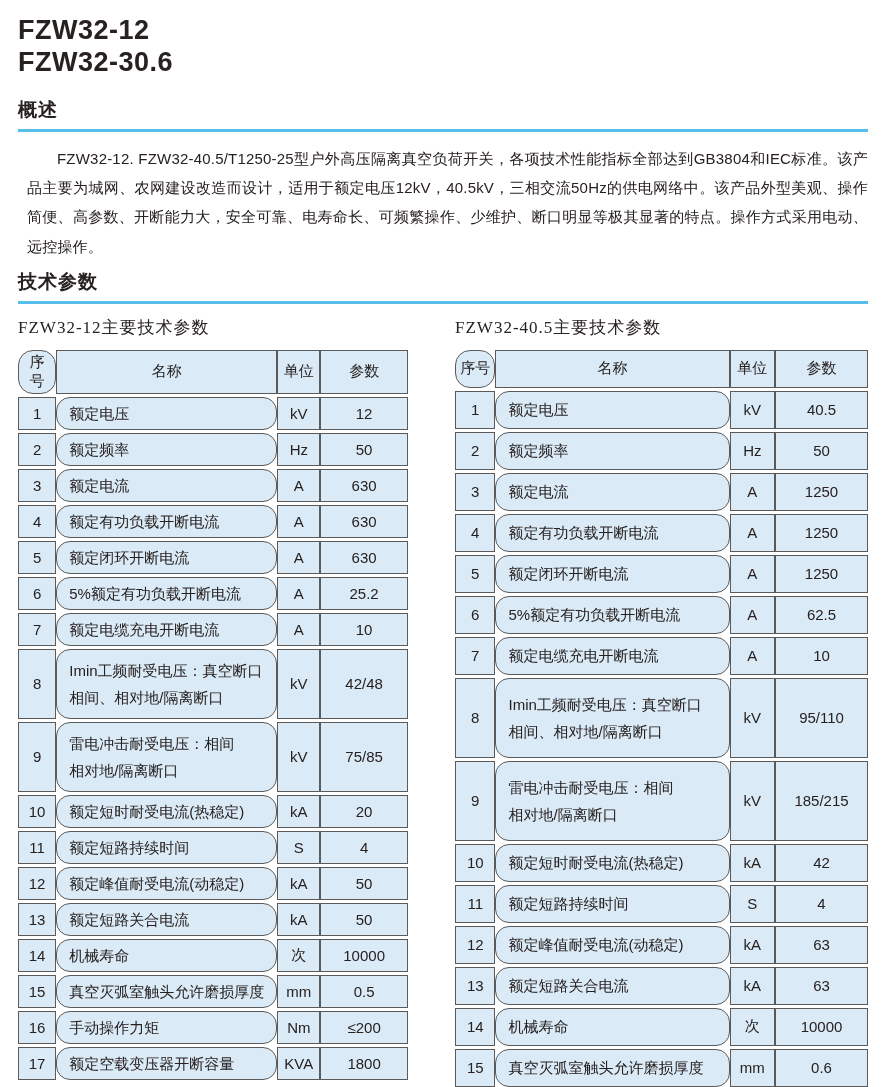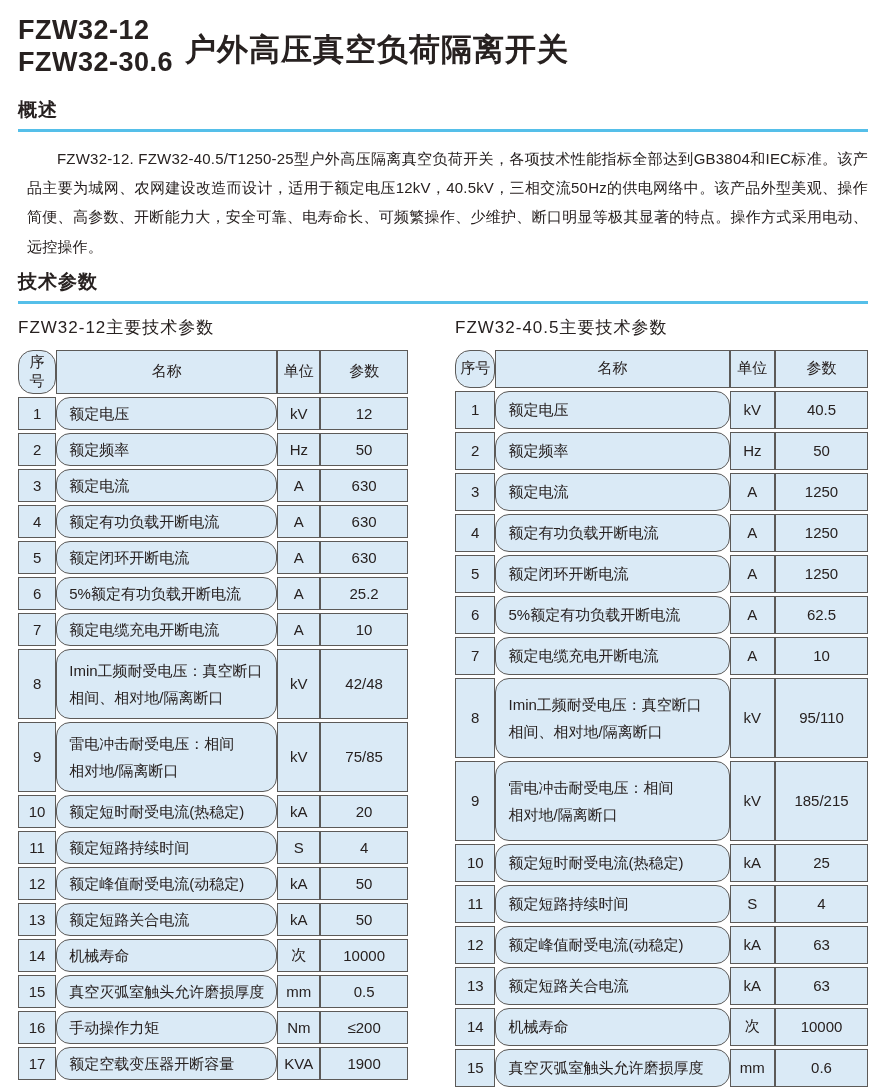--- a/index.html
+++ b/index.html
@@ -30,21 +30,21 @@
   
   .body-text{
     font-size:15px;line-height:1.95;text-indent:2em;text-align:justify;
     margin:12px 0 8px 9px;letter-spacing:.2px;
   }
 
   
   .tables{display:flex;gap:47px;margin-top:2px;align-items:flex-start;}
   .tcol-left{width:390px;flex:0 0 390px;}
   .tcol-right{width:413px;flex:0 0 413px;}
-  .ttitle{font-size:17px;margin:10px 0 8px 0;letter-spacing:1px;}
+  .ttitle{font-size:17px;margin:10px 0 8px 0;letter-spacing:1px;font-family:Liberation Serif, serif;}
   table.ptable{width:100%;border-collapse:separate;border-spacing:0 3px;table-layout:fixed;}
   .ptable th,.ptable td{
     border:1px solid var(--border);
     background:var(--cellbg);
     font-weight:normal;font-size:15px;
     text-align:center;vertical-align:middle;
     padding:2px 4px;overflow:hidden;
   }
   .ptable th:nth-child(1){width:9.8%;border-radius:15px;}
   .ptable th:nth-child(3){width:11%;}
@@ -58,21 +58,20 @@
 </head>
 <body>
 
 <div class="page">
 
   <header class="title-block">
     <div class="models">
       <div>FZW32-12</div>
       <div>FZW32-30.6</div>
     </div>
-    <h1 class="product-title">户外高压真空负荷隔离开关</h1>
   </header>
 
   <section>
     <h2 class="sec sec-overview">概述</h2>
     <div class="accent-line"></div>
     <p class="body-text">FZW32-12. FZW32-40.5/T1250-25型户外高压隔离真空负荷开关，各项技术性能指标全部达到GB3804和IEC标准。该产品主要为城网、农网建设改造而设计，适用于额定电压12kV，40.5kV，三相交流50Hz的供电网络中。该产品外型美观、操作简便、高参数、开断能力大，安全可靠、电寿命长、可频繁操作、少维护、断口明显等极其显著的特点。操作方式采用电动、远控操作。</p>
   </section>
 
   <section>
     <h2 class="sec">技术参数</h2>
@@ -186,21 +185,21 @@
               <tr>
                 <td>16</td>
                 <td>手动操作力矩</td>
                 <td>Nm</td>
                 <td>≤200</td>
               </tr>
               <tr>
                 <td>17</td>
                 <td>额定空载变压器开断容量</td>
                 <td>KVA</td>
-                <td>1900</td>
+                <td>1800</td>
               </tr>
             </tbody>
           </table>
       </div>
       <div class="tcol tcol-right">
         <div class="ttitle">FZW32-40.5主要技术参数</div>
         <table class="ptable">
             <thead>
               <tr>
                 <th>序号</th>
@@ -263,21 +262,21 @@
                 <td>9</td>
                 <td>雷电冲击耐受电压：相间
 相对地/隔离断口</td>
                 <td>kV</td>
                 <td>185/215</td>
               </tr>
               <tr>
                 <td>10</td>
                 <td>额定短时耐受电流(热稳定)</td>
                 <td>kA</td>
-                <td>25</td>
+                <td>42</td>
               </tr>
               <tr>
                 <td>11</td>
                 <td>额定短路持续时间</td>
                 <td>S</td>
                 <td>4</td>
               </tr>
               <tr>
                 <td>12</td>
                 <td>额定峰值耐受电流(动稳定)</td>

